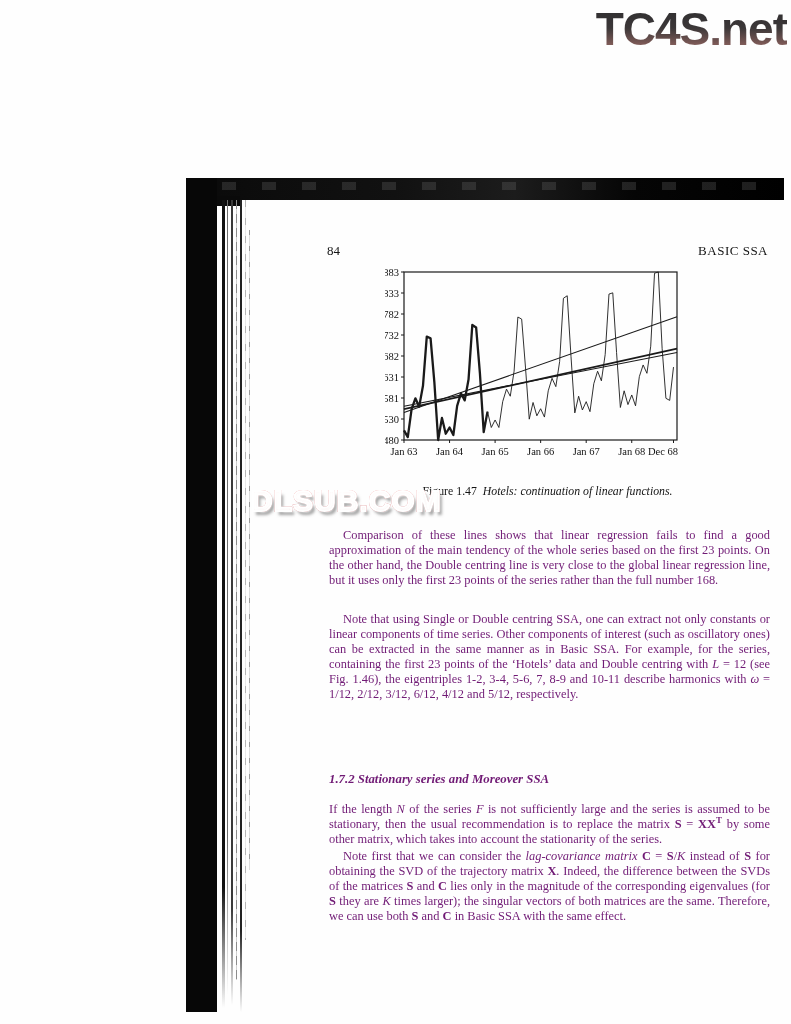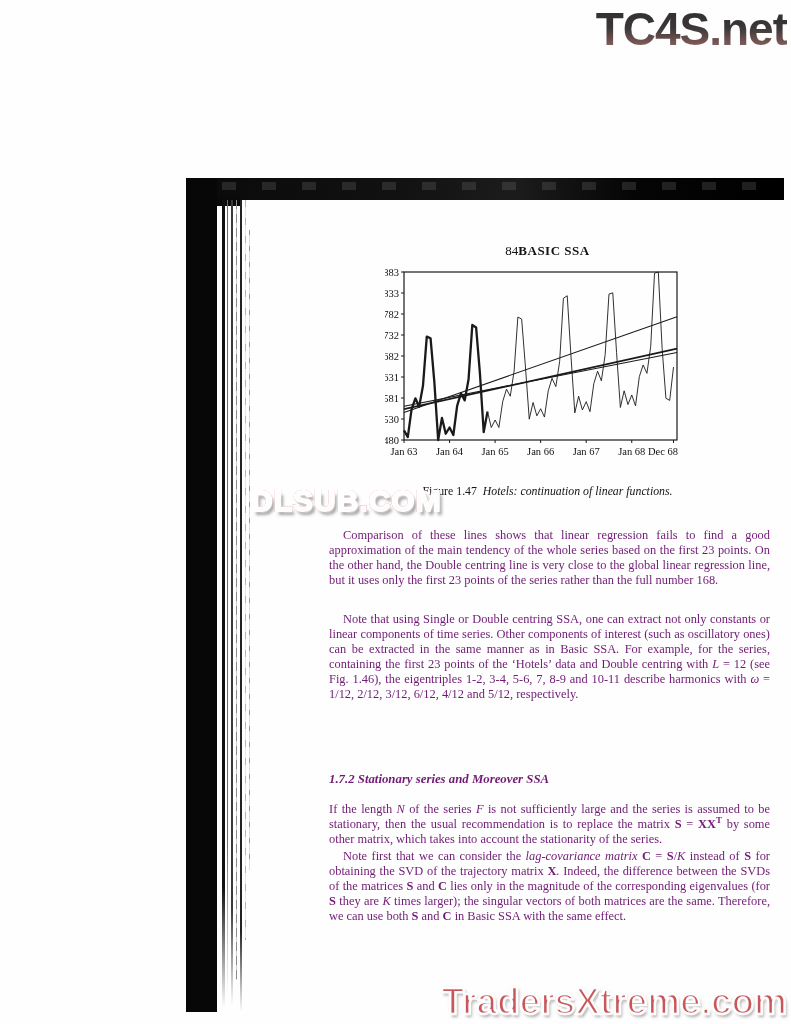--- a/index.html
+++ b/index.html
@@ -51,22 +51,22 @@
   .streak { position: absolute; top: 200px; }
   .s1 { left: 222px; width: 3px; height: 808px; background: linear-gradient(#111 85%, rgba(17,17,17,0)); }
   .s2 { left: 227px; width: 1px; height: 795px; background: linear-gradient(#6d6d6d 80%, rgba(109,109,109,0)); }
   .s3 { left: 231px; width: 2px; height: 805px; background: linear-gradient(#3a3a3a 88%, rgba(58,58,58,0)); }
   .s4 { left: 236px; width: 1px; height: 780px; background: repeating-linear-gradient(#8c8c8c 0 9px, #cfcfcf 9px 14px); }
   .s5 { left: 240px; width: 2px; height: 812px; background: linear-gradient(#222 90%, rgba(34,34,34,0)); }
   .s6 { left: 245px; width: 1px; height: 740px; background: repeating-linear-gradient(#b5b5b5 0 7px, #e8e8e8 7px 18px); }
   .s7 { left: 249px; width: 1px; height: 640px; top: 230px; background: repeating-linear-gradient(#9a9a9a 0 5px, #ddd 5px 16px); }
   
   .runhead { position: absolute; left: 327px; top: 243px; width: 441px;
-    display: flex; justify-content: center; font-size: 13px; }
-  .runhead .rh-right { letter-spacing: 0.5px; font-weight: bold; font-family: "Liberation Serif", serif; }
+    display: flex; justify-content: space-between; font-size: 13px; }
+  .runhead .rh-right { letter-spacing: 0.5px; font-weight: normal; font-family: "Liberation Serif", serif; }
   .chart-wrap { position: absolute; left: 385px; top: 258px; width: 315px; height: 212px; }
   .caption { position: absolute; left: 327px; top: 484px; width: 441px;
     text-align: center; font-size: 11.8px; }
   .caption .cap-title { font-style: italic; }
   .col { position: absolute; left: 329px; width: 441px;
     font-size: 12.4px; line-height: 15px; text-align: justify; color: #701a75; }
   .indent { text-indent: 14px; }
   .p1 { top: 528px; } .p2 { top: 612px; } .p3 { top: 720px; }
   .hd { top: 772px; font-style: italic; font-size: 12.8px; }
   .p4 { top: 802px; } .p5 { top: 849px; }
@@ -145,15 +145,14 @@
   </div>
 
   <div class="wm-mid"><span class="gloss">DLSUB.COM</span></div>
 
   <p class="col p1 indent"><span>Comparison of these lines shows that linear regression fails to find a good approximation of the main tendency of the whole series based on the first 23 points. On the other hand, the Double centring line is very close to the global linear regression line, but it uses only the first 23 points of the series rather than the full number 168.</span></p>
   <p class="col p2 indent"><span>Note that using Single or Double centring SSA, one can extract not only constants or linear components of time series. Other components of interest (such as oscillatory ones) can be extracted in the same manner as in Basic SSA. For example, for the series, containing the first 23 points of the ‘Hotels’ data and Double centring with </span><span class="seg-i">L</span><span> = 12 (see Fig. 1.46), the eigentriples 1-2, 3-4, 5-6, 7, 8-9 and 10-11 describe harmonics with </span><span class="seg-i">ω</span><span> = 1/12, 2/12, 3/12, 6/12, 4/12 and 5/12, respectively.</span></p>
   <h3 class="col hd">1.7.2  Stationary series and Moreover SSA</h3>
   <p class="col p4"><span>If the length </span><span class="seg-i">N</span><span> of the series </span><span class="seg-i">F</span><span> is not sufficiently large and the series is assumed to be stationary, then the usual recommendation is to replace the matrix </span><span class="seg-b">S</span><span> = </span><span class="seg-b">XX</span><span class="seg-bsup">T</span><span> by some other matrix, which takes into account the stationarity of the series.</span></p>
   <p class="col p5 indent"><span>Note first that we can consider the </span><span class="seg-i">lag-covariance matrix</span><span> </span><span class="seg-b">C</span><span> = </span><span class="seg-b">S</span><span>/</span><span class="seg-i">K</span><span> instead of </span><span class="seg-b">S</span><span> for obtaining the SVD of the trajectory matrix </span><span class="seg-b">X</span><span>. Indeed, the difference between the SVDs of the matrices </span><span class="seg-b">S</span><span> and </span><span class="seg-b">C</span><span> lies only in the magnitude of the corresponding eigenvalues (for </span><span class="seg-b">S</span><span> they are </span><span class="seg-i">K</span><span> times larger); the singular vectors of both matrices are the same. Therefore, we can use both </span><span class="seg-b">S</span><span> and </span><span class="seg-b">C</span><span> in Basic SSA with the same effect.</span></p>
 
-  <div class="wm-bottom">TradersXtreme.com</div>
 
 </div>
 
 </body></html>

